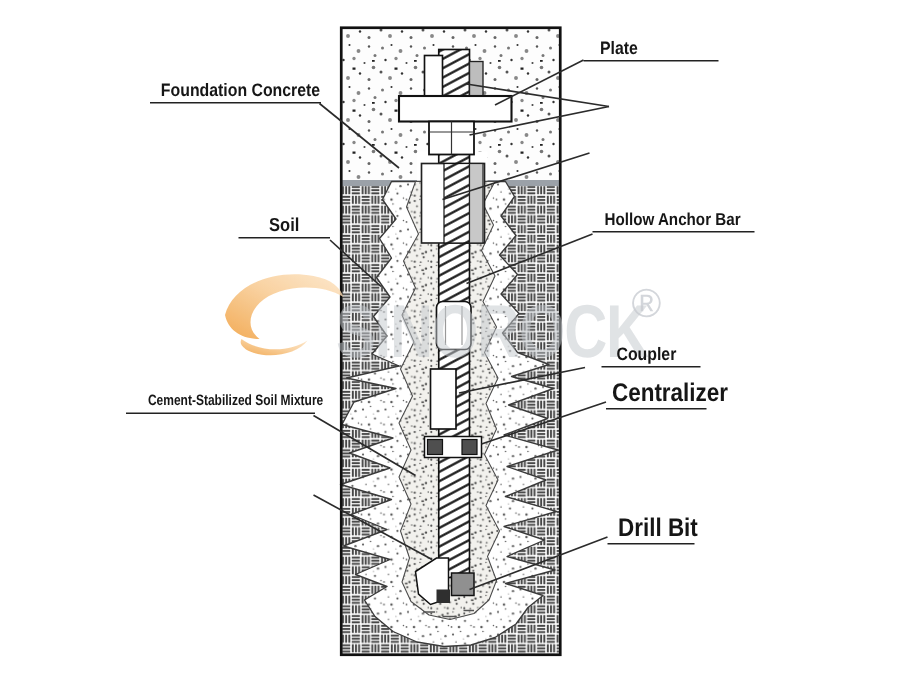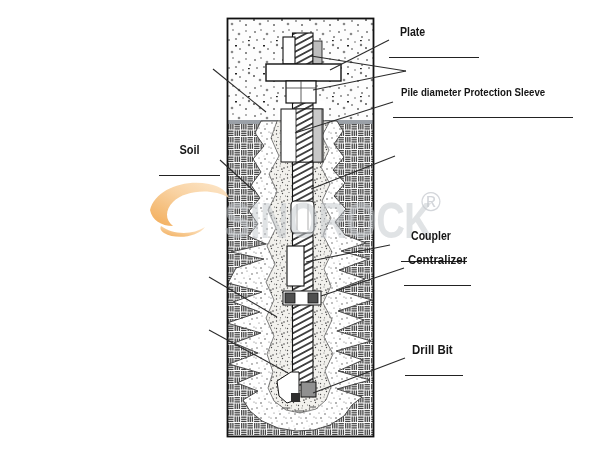--- a/index.html
+++ b/index.html
@@ -1,31 +1,31 @@
 <!DOCTYPE html>
 <html><head>
 <meta charset="utf-8">
 <style>
   html,body{margin:0;padding:0;background:#ffffff;}
   #stage{position:relative;width:600px;height:450px;background:#ffffff;overflow:hidden;
          font-family:"Liberation Sans", sans-serif;}
   #diagram-svg{position:absolute;left:0;top:0;}
   .lbl{position:absolute;font-weight:700;color:#161616;border-bottom:1.6px solid #222;
-       padding-bottom:18px;white-space:nowrap;line-height:1.05;}
+       padding-bottom:1px;white-space:nowrap;line-height:1.05;}
   .lbl span{display:inline-block;transform:scaleX(0.88);transform-origin:left center;}
   .lbl.center{text-align:center;}
   .lbl.center span{transform-origin:center center;}
   
   #lbl-plate{left:389px;top:26px;width:79px;font-size:12px;padding-left:11px;}
   #lbl-nut{left:406px;top:57px;width:66px;font-size:12px;padding-left:15px;}
   #lbl-sleeve{left:393px;top:87px;width:172px;font-size:11px;padding-left:8px;}
   #lbl-hollow{left:395px;top:141px;width:100px;font-size:11.5px;padding-left:8px;}
   #lbl-coupler{left:401px;top:230px;width:56px;font-size:12px;padding-left:10px;}
-  #lbl-centralizer{left:404px;top:253px;width:63px;font-size:13px;padding-left:4px;}
-  #lbl-drill{left:405px;top:343px;width:51px;font-size:13px;padding-left:7px;}
+  #lbl-centralizer{left:404px;top:253px;width:63px;font-size:17px;padding-left:4px;}
+  #lbl-drill{left:405px;top:343px;width:51px;font-size:17px;padding-left:7px;}
   #lbl-foundation{left:100px;top:54px;width:114px;font-size:12px;}
   #lbl-soil{left:159px;top:144px;width:61px;font-size:12.5px;}
   #lbl-mixture{left:84px;top:263px;width:126px;font-size:10px;}
   #lbl-mixture span{transform:scaleX(0.8);}
   #lbl-cssoil{left:116px;top:316px;width:94px;font-size:10px;}
   #lbl-cssoil span{transform:scaleX(0.8);}
 </style>
 </head>
 <body>
 
@@ -196,19 +196,21 @@
     <line x1="404" y1="268" x2="321" y2="296"></line>
     <line x1="405" y1="358" x2="313" y2="393"></line>
     <line x1="213" y1="69" x2="266" y2="112"></line>
     <line x1="220" y1="160" x2="254" y2="191"></line>
     <line x1="209" y1="277" x2="277" y2="317"></line>
     <line x1="209" y1="330" x2="288" y2="373"></line>
   </g>
 </svg>
 
 <div class="lbl" id="lbl-plate"><span>Plate</span></div>
-<div class="lbl" id="lbl-sleeve"><span>Pile diameter Protection Sleeve</span></div>
+<div class="lbl" id="lbl-hollow"><span>Hollow Anchor Bar</span></div>
 <div class="lbl" id="lbl-coupler"><span>Coupler</span></div>
 <div class="lbl" id="lbl-centralizer"><span>Centralizer</span></div>
 <div class="lbl" id="lbl-drill"><span>Drill Bit</span></div>
+<div class="lbl center" id="lbl-foundation"><span>Foundation Concrete</span></div>
 <div class="lbl center" id="lbl-soil"><span>Soil</span></div>
+<div class="lbl center" id="lbl-mixture"><span>Cement-Stabilized Soil Mixture</span></div>
 
 </div>
 
 </body></html>

